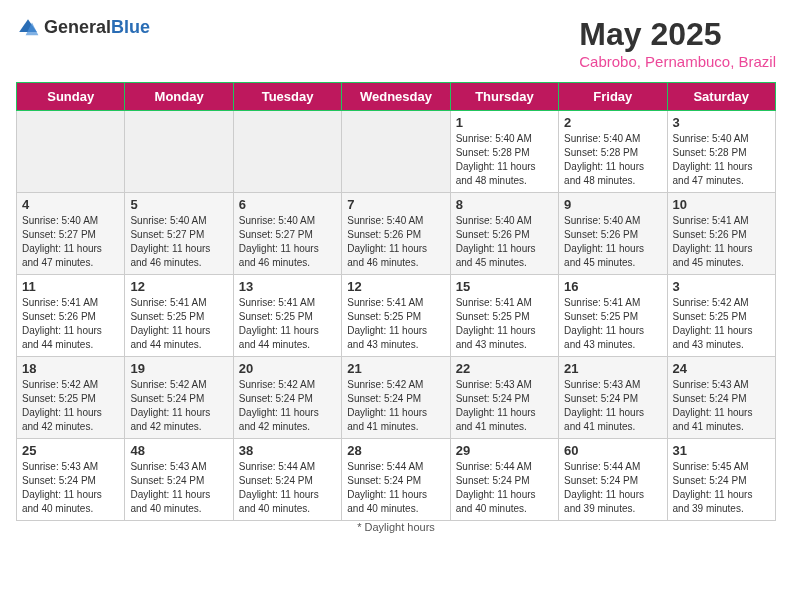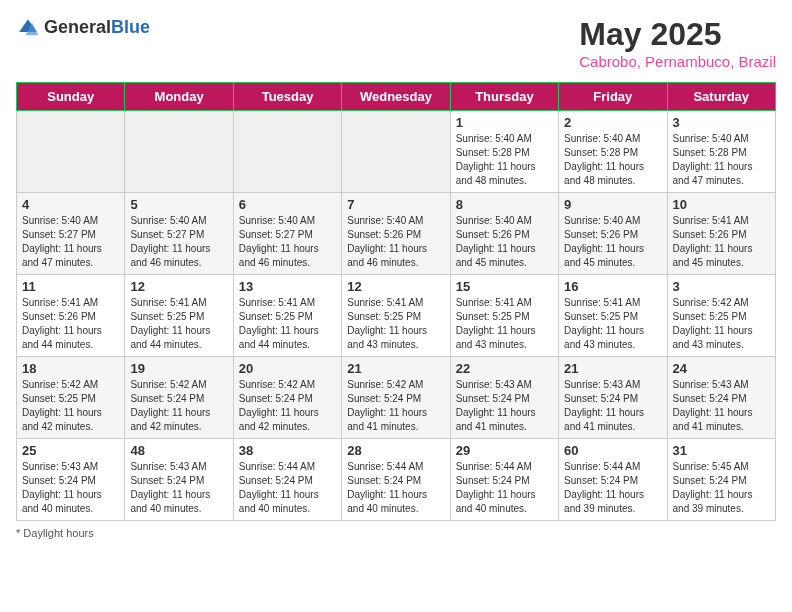--- a/index.html
+++ b/index.html
@@ -90,24 +90,24 @@
     }
     .day-detail {
       font-size: 10px;
       color: #333;
       line-height: 1.4;
     }
     .empty-cell {
       background: #f0f0f0 !important;
     }
     .footer-note {
-      margin-top: 6px;
+      margin-top: 0;
       font-size: 11px;
       color: #555;
-      text-align: left;
+      text-align: center;
     }
   </style>
 </head>
 <body>
 
 <div class="header">
   <div class="logo">
     <svg class="logo-icon" viewBox="0 0 30 30">
       <polygon points="15,4 26,20 4,20" fill="#2a6db5"></polygon>
       <polygon points="20,8 28,24 12,24" fill="#4a90d9" opacity="0.7"></polygon>

